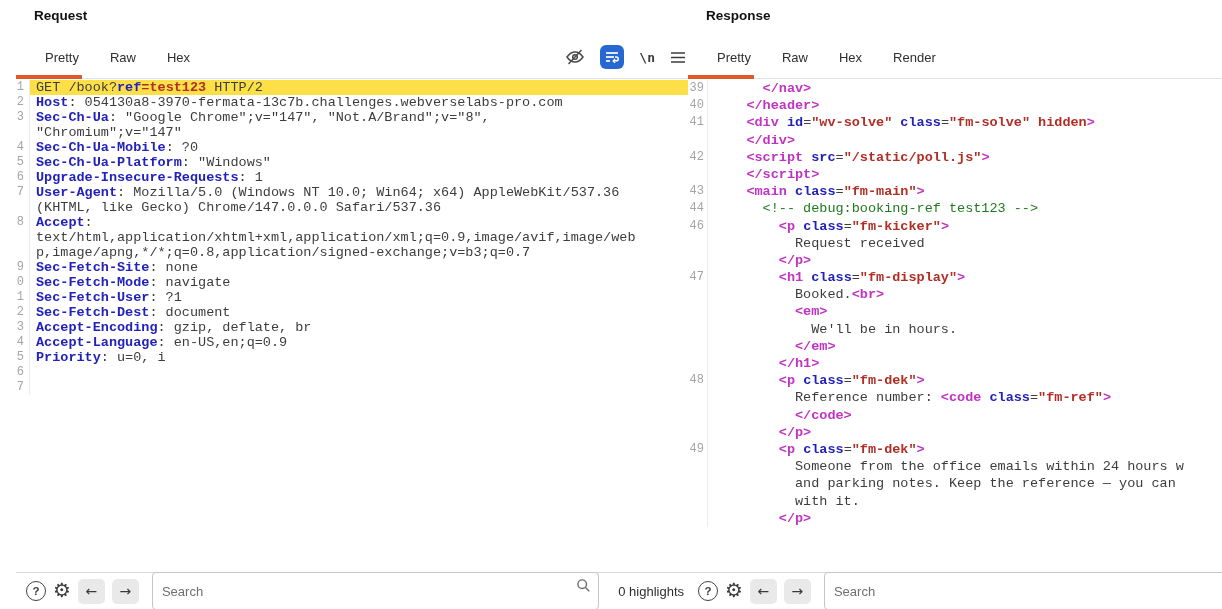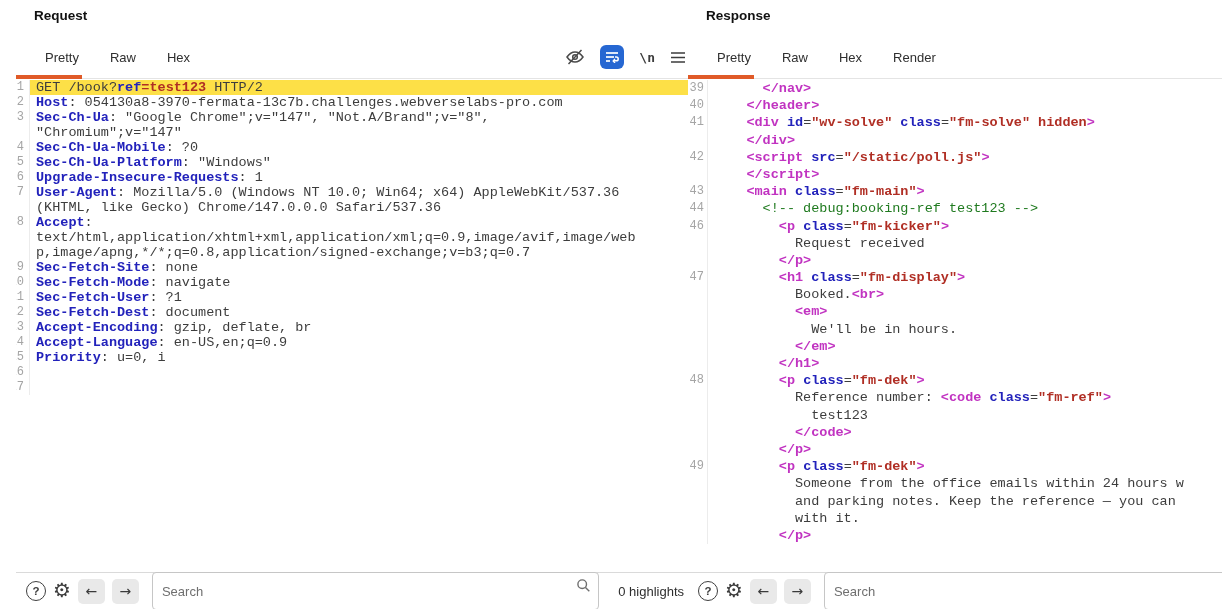--- a/index.html
+++ b/index.html
@@ -305,24 +305,20 @@
       <div class="crow">
         <span class="ln">48</span>
         <span class="cl"><span class="tk-p">        </span><span class="tk-m">&lt;p</span><span class="tk-p"> </span><span class="tk-b">class</span><span class="tk-p">=</span><span class="tk-r">"fm-dek"</span><span class="tk-m">&gt;</span></span>
       </div>
       <div class="crow">
         <span class="ln"></span>
         <span class="cl"><span class="tk-p">          Reference number: </span><span class="tk-m">&lt;code</span><span class="tk-p"> </span><span class="tk-b">class</span><span class="tk-p">=</span><span class="tk-r">"fm-ref"</span><span class="tk-m">&gt;</span></span>
       </div>
       <div class="crow">
         <span class="ln"></span>
-        <span class="cl"><span class="tk-p">            test123</span></span>
-      </div>
-      <div class="crow">
-        <span class="ln"></span>
         <span class="cl"><span class="tk-p">          </span><span class="tk-m">&lt;/code&gt;</span></span>
       </div>
       <div class="crow">
         <span class="ln"></span>
         <span class="cl"><span class="tk-p">        </span><span class="tk-m">&lt;/p&gt;</span></span>
       </div>
       <div class="crow">
         <span class="ln">49</span>
         <span class="cl"><span class="tk-p">        </span><span class="tk-m">&lt;p</span><span class="tk-p"> </span><span class="tk-b">class</span><span class="tk-p">=</span><span class="tk-r">"fm-dek"</span><span class="tk-m">&gt;</span></span>
       </div>

